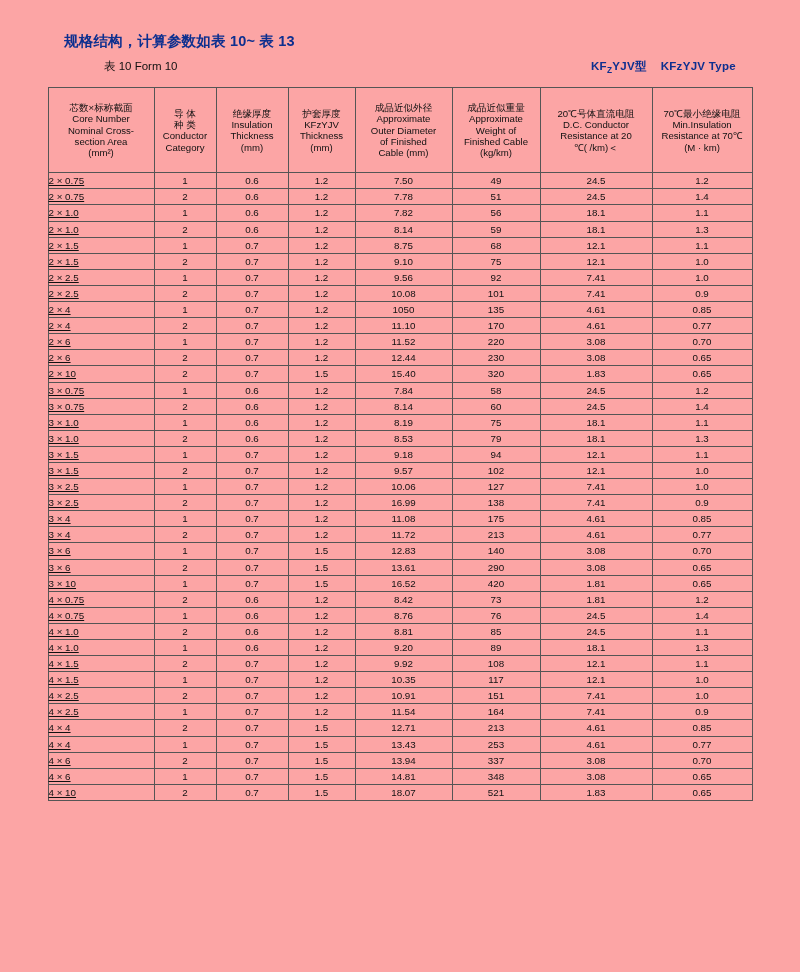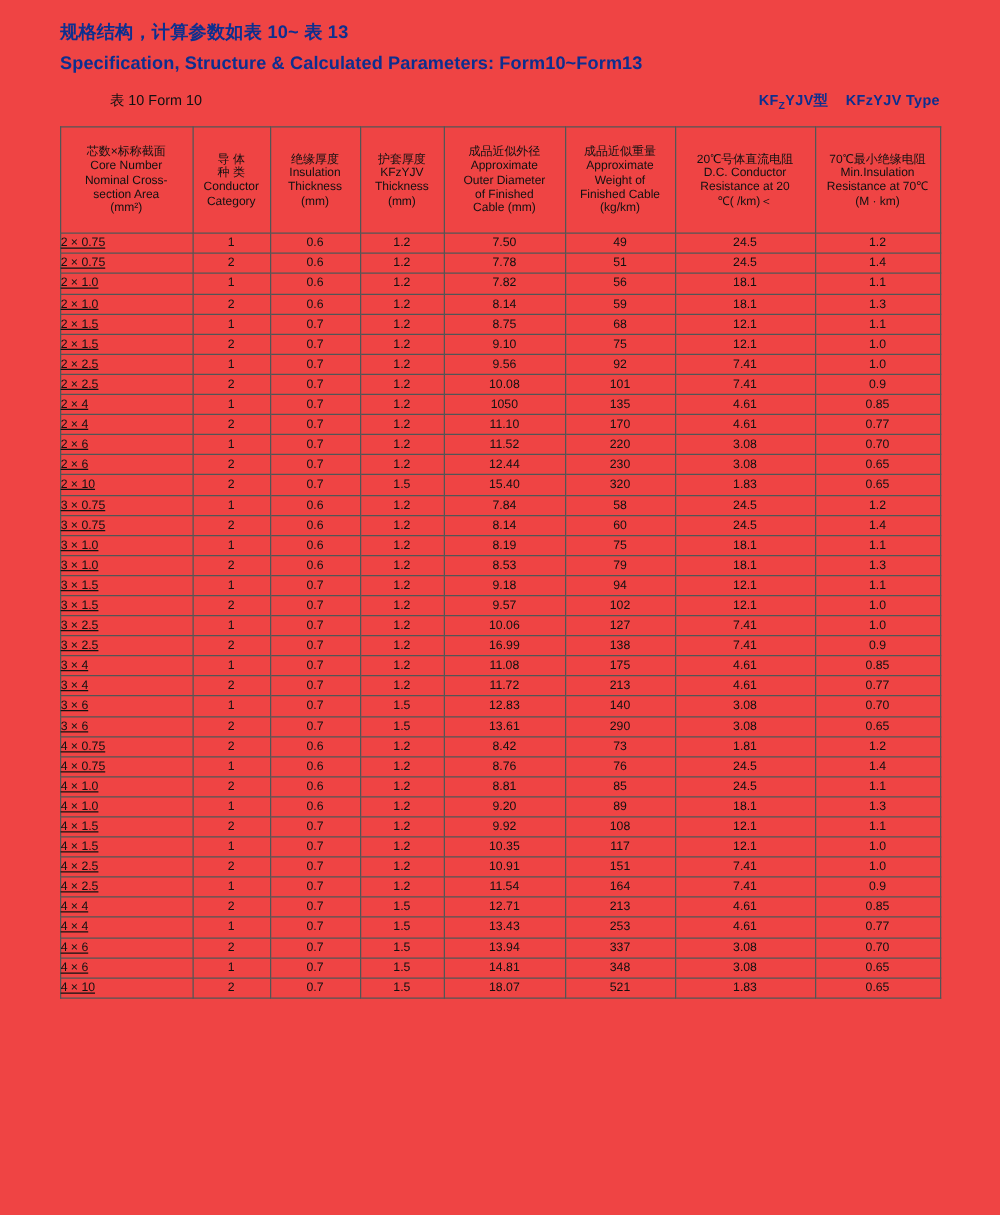--- a/index.html
+++ b/index.html
@@ -11,22 +11,22 @@
     width: 800px;
     height: 972px;
     font-family: "Liberation Sans", sans-serif;
     color: #1a1a1a;
     position: relative;
     overflow: hidden;
   }
   .page {
     width: 800px;
     height: 972px;
-    background: #ef4444;
-    padding: 0;
+    background: #fca5a5;
+    padding: 16px;
     box-sizing: border-box;
     position: relative;
   }
   .heading-block {
     padding: 16px 0 0 48px;
   }
   .heading-cn {
     font-size: 14.5px;
     font-weight: bold;
     color: #0d2f8f;
@@ -103,21 +103,20 @@
   col.w6 { width: 112px; }
   col.w7 { width: 100px; }
 </style>
 </head>
 <body>
 
 <div class="page">
 
   <div class="heading-block">
     <div class="heading-cn">规格结构，计算参数如表 10~ 表 13</div>
-    <div class="heading-en">Specification, Structure &amp; Calculated Parameters: Form10~Form13</div>
   </div>
 
   <div class="form-bar">
     <div class="form-label">表 10   Form 10</div>
     <div class="form-type">
       <span>KF</span><sub>Z</sub><span>YJV型</span><span class="gap"></span><span>KFzYJV Type</span>
     </div>
   </div>
 
   <table class="spec">
@@ -431,20 +430,30 @@
           <td class="c0">3 × 6</td>
           <td class="c1">2</td>
           <td class="c2">0.7</td>
           <td class="c3">1.5</td>
           <td class="c4">13.61</td>
           <td class="c5">290</td>
           <td class="c6">3.08</td>
           <td class="c7">0.65</td>
         </tr>
         <tr>
+          <td class="c0">3 × 10</td>
+          <td class="c1">1</td>
+          <td class="c2">0.7</td>
+          <td class="c3">1.5</td>
+          <td class="c4">16.52</td>
+          <td class="c5">420</td>
+          <td class="c6">1.81</td>
+          <td class="c7">0.65</td>
+        </tr>
+        <tr>
           <td class="c0">4 × 0.75</td>
           <td class="c1">2</td>
           <td class="c2">0.6</td>
           <td class="c3">1.2</td>
           <td class="c4">8.42</td>
           <td class="c5">73</td>
           <td class="c6">1.81</td>
           <td class="c7">1.2</td>
         </tr>
         <tr>

